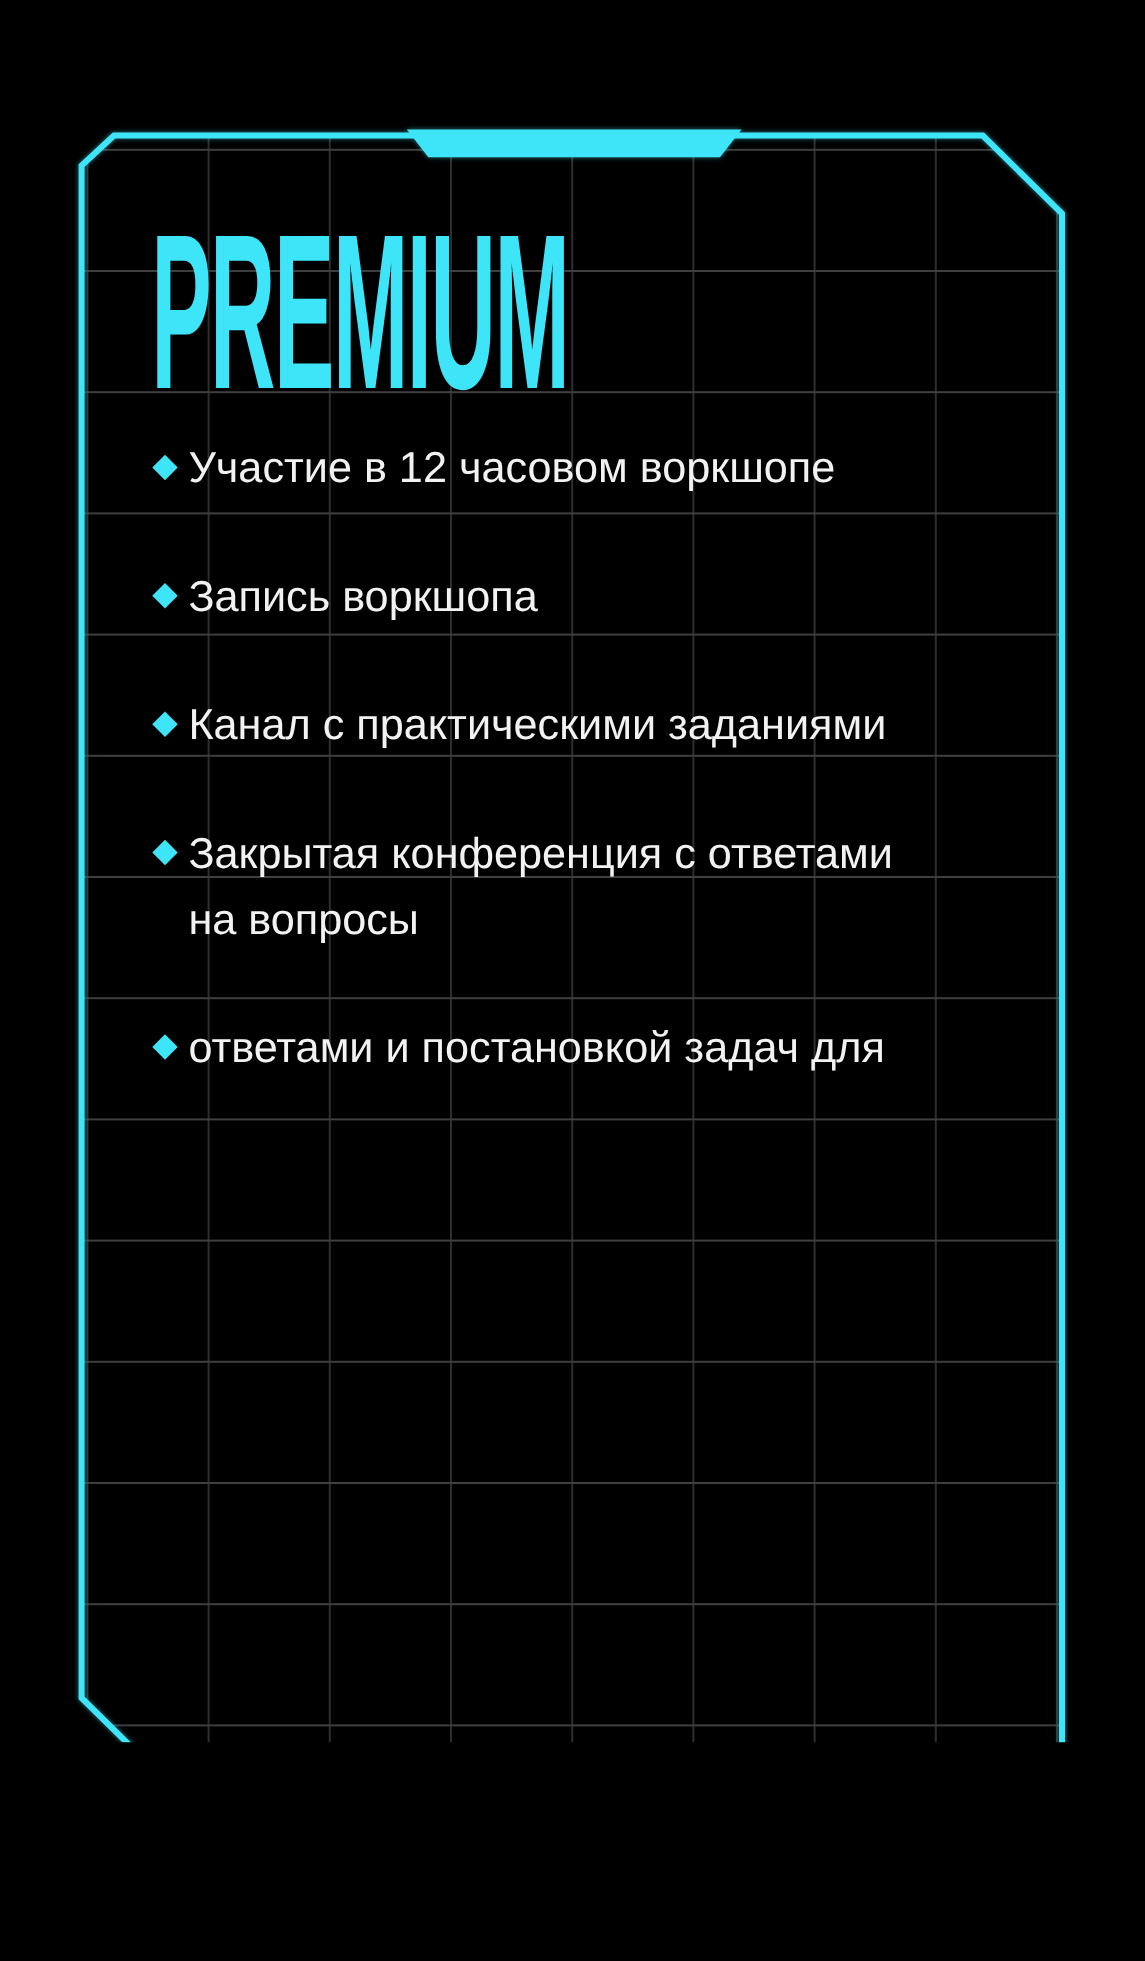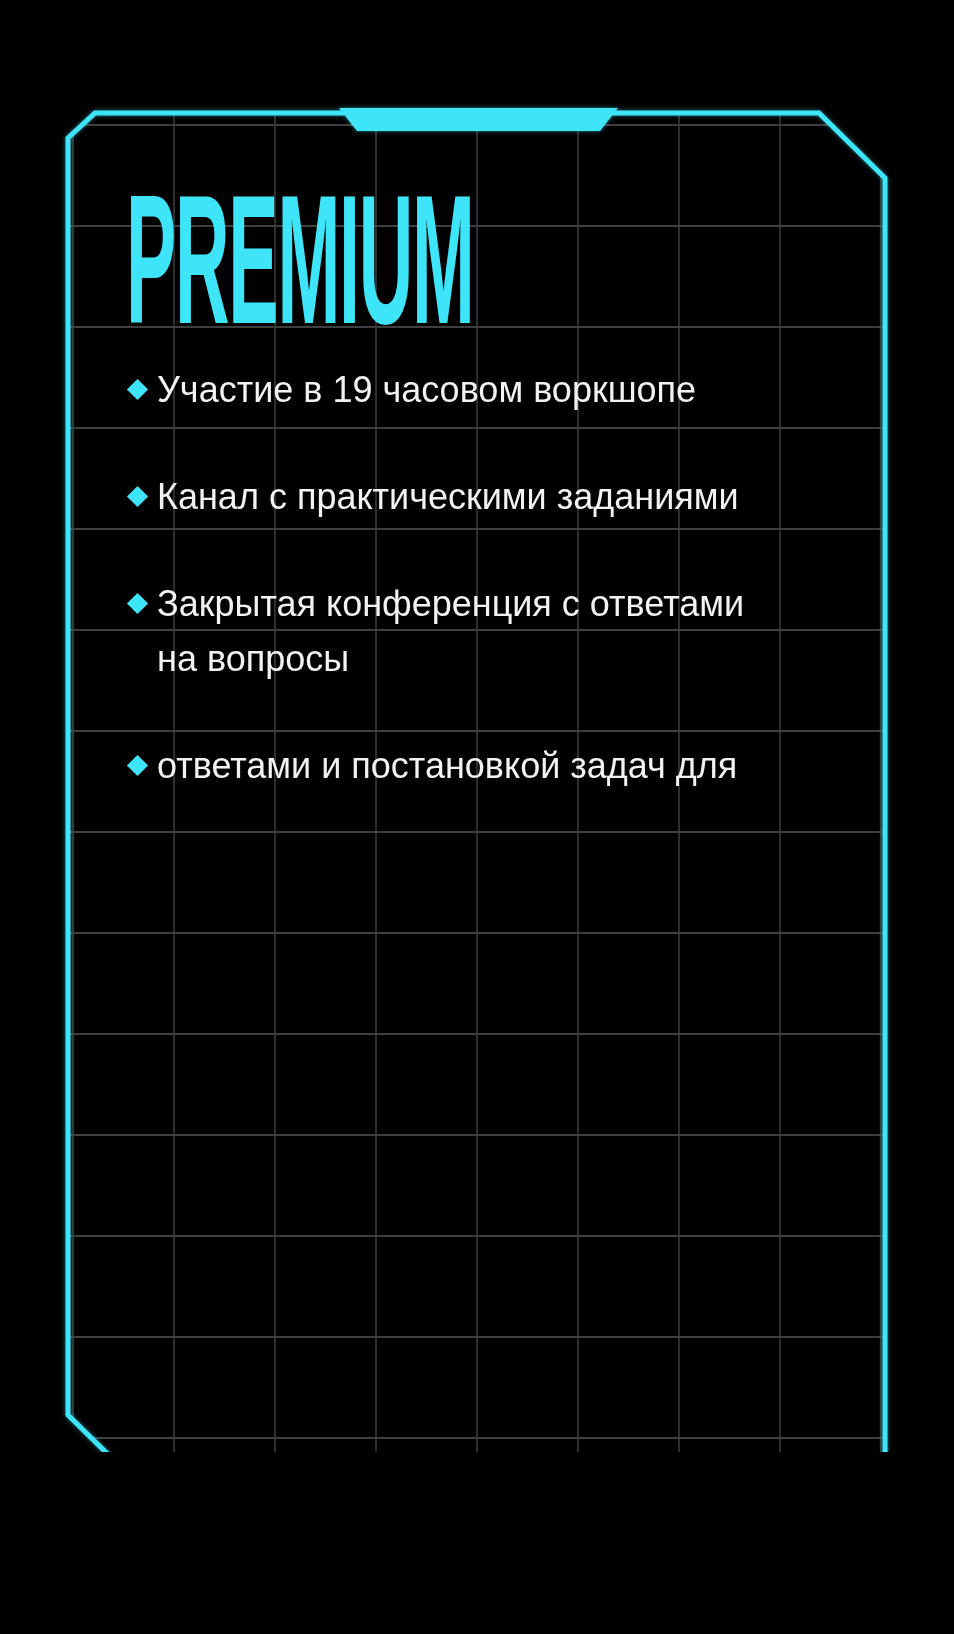--- a/index.html
+++ b/index.html
@@ -88,21 +88,27 @@
     <polygon points="95,113 819,113 885,178 885,1478 132,1478 68,1415 68,138" fill="none" stroke="#3EE4F8" stroke-width="5"></polygon>
     <polygon points="339,108 618,108 600,131 357,131" fill="#3EE4F8"></polygon>
   </svg>
 
   <div class="title">PREMIUM</div>
 
   <div class="features" id="features">
       <div class="feature-item">
         <span class="bullet"></span>
         <div class="feature-text">
-          <div>Участие в 19 часовом воркшопе</div>
+          <div>Участие в 12 часовом воркшопе</div>
+        </div>
+      </div>
+      <div class="feature-item">
+        <span class="bullet"></span>
+        <div class="feature-text">
+          <div>Запись воркшопа</div>
         </div>
       </div>
       <div class="feature-item">
         <span class="bullet"></span>
         <div class="feature-text">
           <div>Канал с практическими заданиями</div>
         </div>
       </div>
       <div class="feature-item">
         <span class="bullet"></span>

